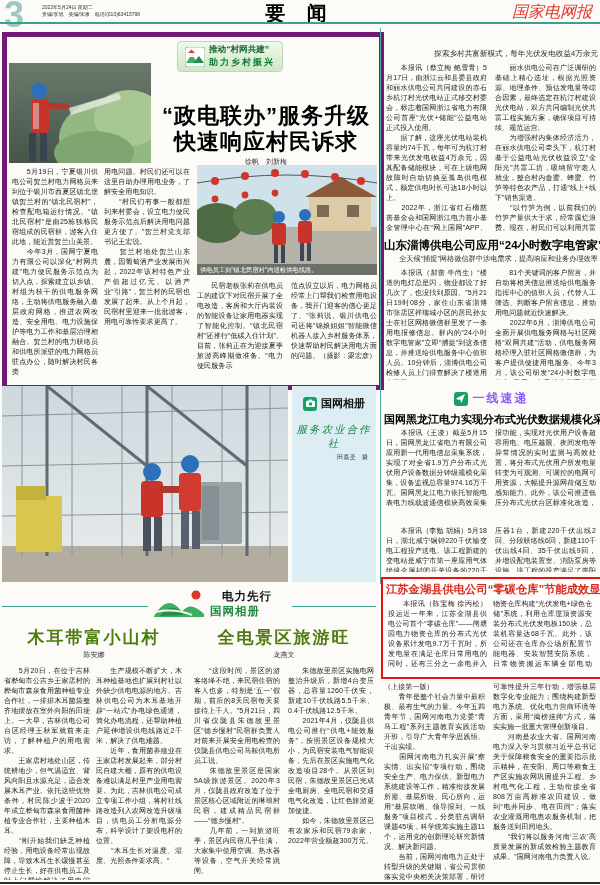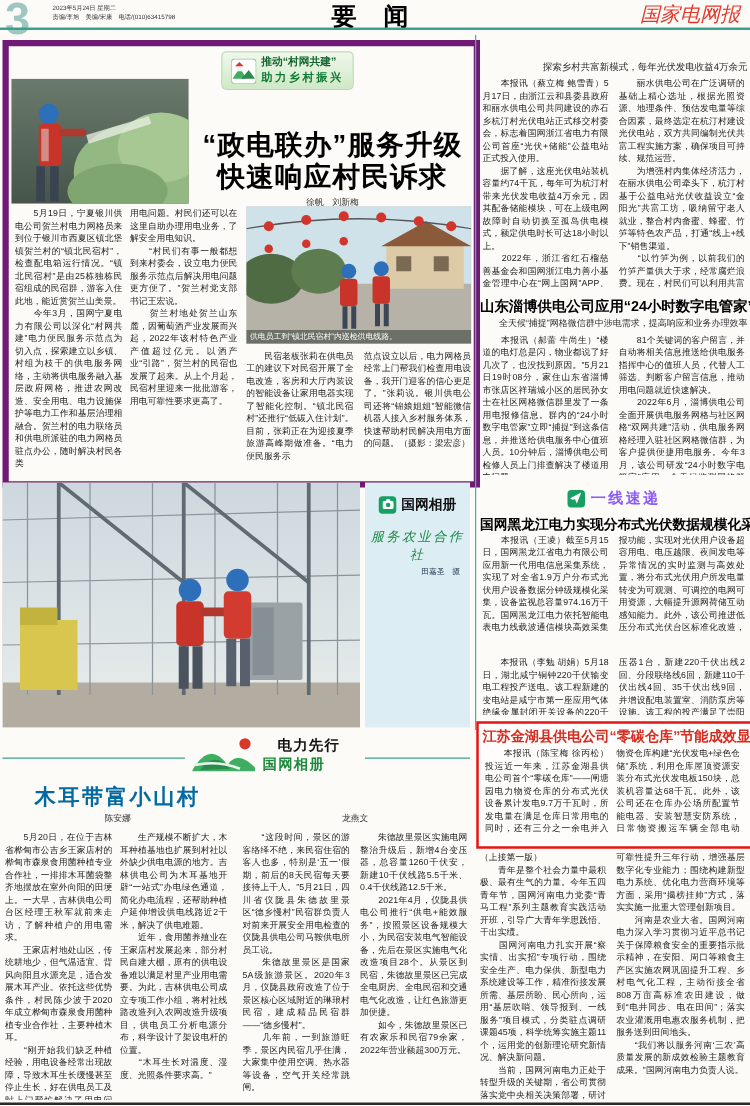--- a/index.html
+++ b/index.html
@@ -10,21 +10,21 @@
       color:#222;overflow:hidden;letter-spacing:.1px;}
   .btc{font-size:6.4px;line-height:9px;}
   .teal{background:#3aa18f;}
   .rule{height:1px;background:#3aa18f;}
   .vrule{width:1px;background:#55ab9d;}
   .kicker{font-size:11px;font-weight:bold;text-align:center;color:#111;}
   .big-hl{font-size:22px;line-height:26px;font-weight:900;text-align:center;color:#000;letter-spacing:1px;}
   .byline{font-size:7px;text-align:center;color:#333;}
   .r-hl{font-size:11.5px;font-weight:bold;text-align:center;color:#000;white-space:nowrap;}
   .r-sub{font-size:7.6px;text-align:right;color:#2d2d2d;white-space:nowrap;}
-  .sec-ttl{font-size:17px;font-weight:900;text-align:center;color:#0369a1;letter-spacing:2px;}
+  .sec-ttl{font-size:17px;font-weight:900;text-align:center;color:#4d7c0f;letter-spacing:2px;}
   .photo{overflow:hidden;background:#ccc;}
   .cap-overlay{position:absolute;left:0;right:0;bottom:0;background:rgba(20,30,25,.45);
       color:#fff;font-size:6.3px;line-height:11px;padding:0 3px;text-align:left;}
   .banner-green{display:flex;align-items:center;gap:4px;background:linear-gradient(#f0f8ec,#cfe8c6);
       border:1px solid #bcd9b4;border-radius:4px;padding:2px 7px;}
   .album{background:#dcedf4;}
   .redbox{border:2.5px solid #e41414;background:#fffdfb;}
   .wire-hdr{display:flex;align-items:center;justify-content:center;gap:5px;}
   .icon-sq{width:14px;height:14px;border-radius:3px;background:#17a064;display:flex;
       align-items:center;justify-content:center;color:#fff;font-size:9px;line-height:14px;}
@@ -211,20 +211,21 @@
 
   <div class="abs sec-ttl" style="left:8px;top:626px;width:172px;">木耳带富小山村</div>
   <div class="abs byline" style="left:8px;top:650px;width:172px;">陈安娜</div>
   <div class="abs bt" style="left:4px;top:666px;width:86px;height:214px;">　　5月20日，在位于吉林省桦甸市公吉乡王家店村的桦甸市森泉食用菌种植专业合作社，一排排木耳菌袋整齐地摆放在室外向阳的田埂上。一大早，吉林供电公司台区经理王秋军就前来走访，了解种植户的用电需求。
 　　王家店村地处山区，传统耕地少，但气温适宜、背风向阳且水源充足，适合发展木耳产业。依托这些优势条件，村民陈少波于2020年成立桦甸市森泉食用菌种植专业合作社，主要种植木耳。
 　　“刚开始我们缺乏种植经验，用电设备经常出现故障，导致木耳生长缓慢甚至停止生长，好在供电员工及时上门帮忙解决了用电问题。”</div>
   <div class="abs bt" style="left:96px;top:666px;width:86px;height:214px;">　　生产规模不断扩大，木耳种植基地也扩展到村社以外缺少供电电源的地方。吉林供电公司为木耳基地开辟“一站式”办电绿色通道，简化办电流程，还帮助种植户延伸增设供电线路近2千米，解决了供电难题。
 　　近年，食用菌养殖业在王家店村发展起来，部分村民自建大棚，原有的供电设备难以满足村里产业用电需要。为此，吉林供电公司成立专项工作小组，将村社线路改造列入农网改造升级项目，供电员工分析电源分布，科学设计了架设电杆的位置。
 　　“木耳生长对温度、湿度、光照条件要求高。”</div>
 
+  <div class="abs sec-ttl" style="left:198px;top:626px;width:172px;">全电景区旅游旺</div>
   <div class="abs byline" style="left:198px;top:650px;width:172px;">龙燕文</div>
   <div class="abs bt" style="left:194px;top:666px;width:86px;height:214px;">　　“这段时间，景区的游客络绎不绝，来民宿住宿的客人也多，特别是‘五一’假期，前后的8天民宿每天要接待上千人。”5月21日，四川省仪陇县朱德故里景区“德乡慢村”民宿群负责人对前来开展安全用电检查的仪陇县供电公司马鞍供电所员工说。
 　　朱德故里景区是国家5A级旅游景区。2020年3月，仪陇县政府改造了位于景区核心区域附近的琳琅村民宿，建成精品民宿群——“德乡慢村”。
 　　几年前，一到旅游旺季，景区内民宿几乎住满，大家集中使用空调、热水器等设备，空气开关经常跳闸。</div>
   <div class="abs bt" style="left:288px;top:666px;width:86px;height:214px;">　　朱德故里景区实施电网整治升级后，新增4台变压器，总容量1260千伏安，新建10千伏线路5.5千米、0.4千伏线路12.5千米。
 　　2021年4月，仪陇县供电公司推行“供电+能效服务”，按照景区设备规模大小，为民宿安装电气智能设备，先后在景区实施电气化改造项目28个。从景区到民宿，朱德故里景区已完成全电厨房、全电民宿和交通电气化改造，让红色旅游更加便捷。
 　　如今，朱德故里景区已有农家乐和民宿79余家，2022年营业额超300万元。</div>
 
   <div class="abs vrule" style="left:380px;top:28px;height:556px;"></div>
 

